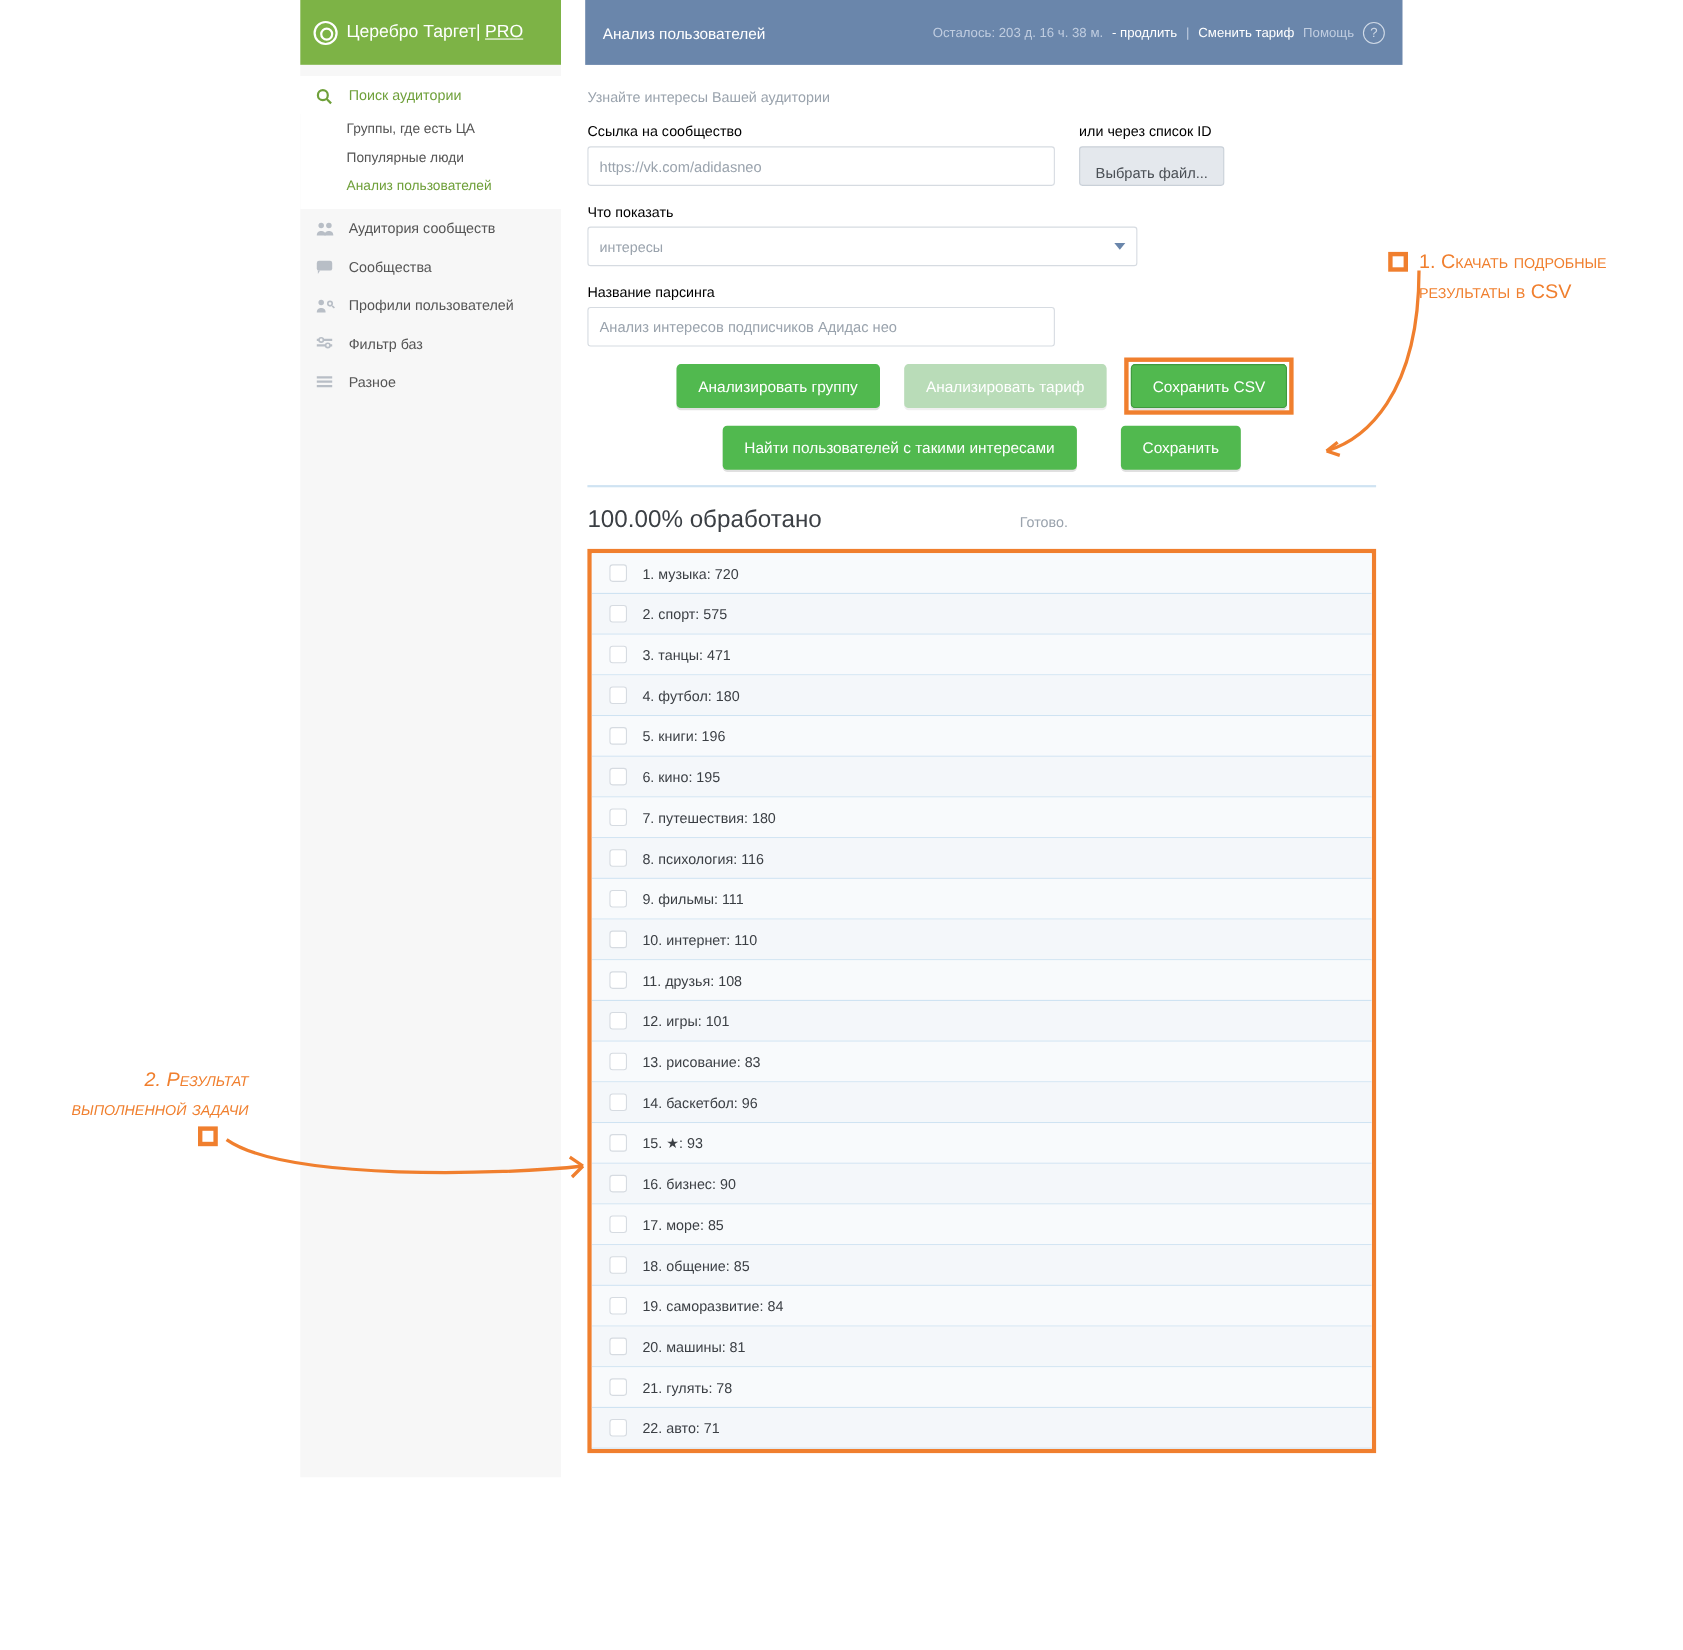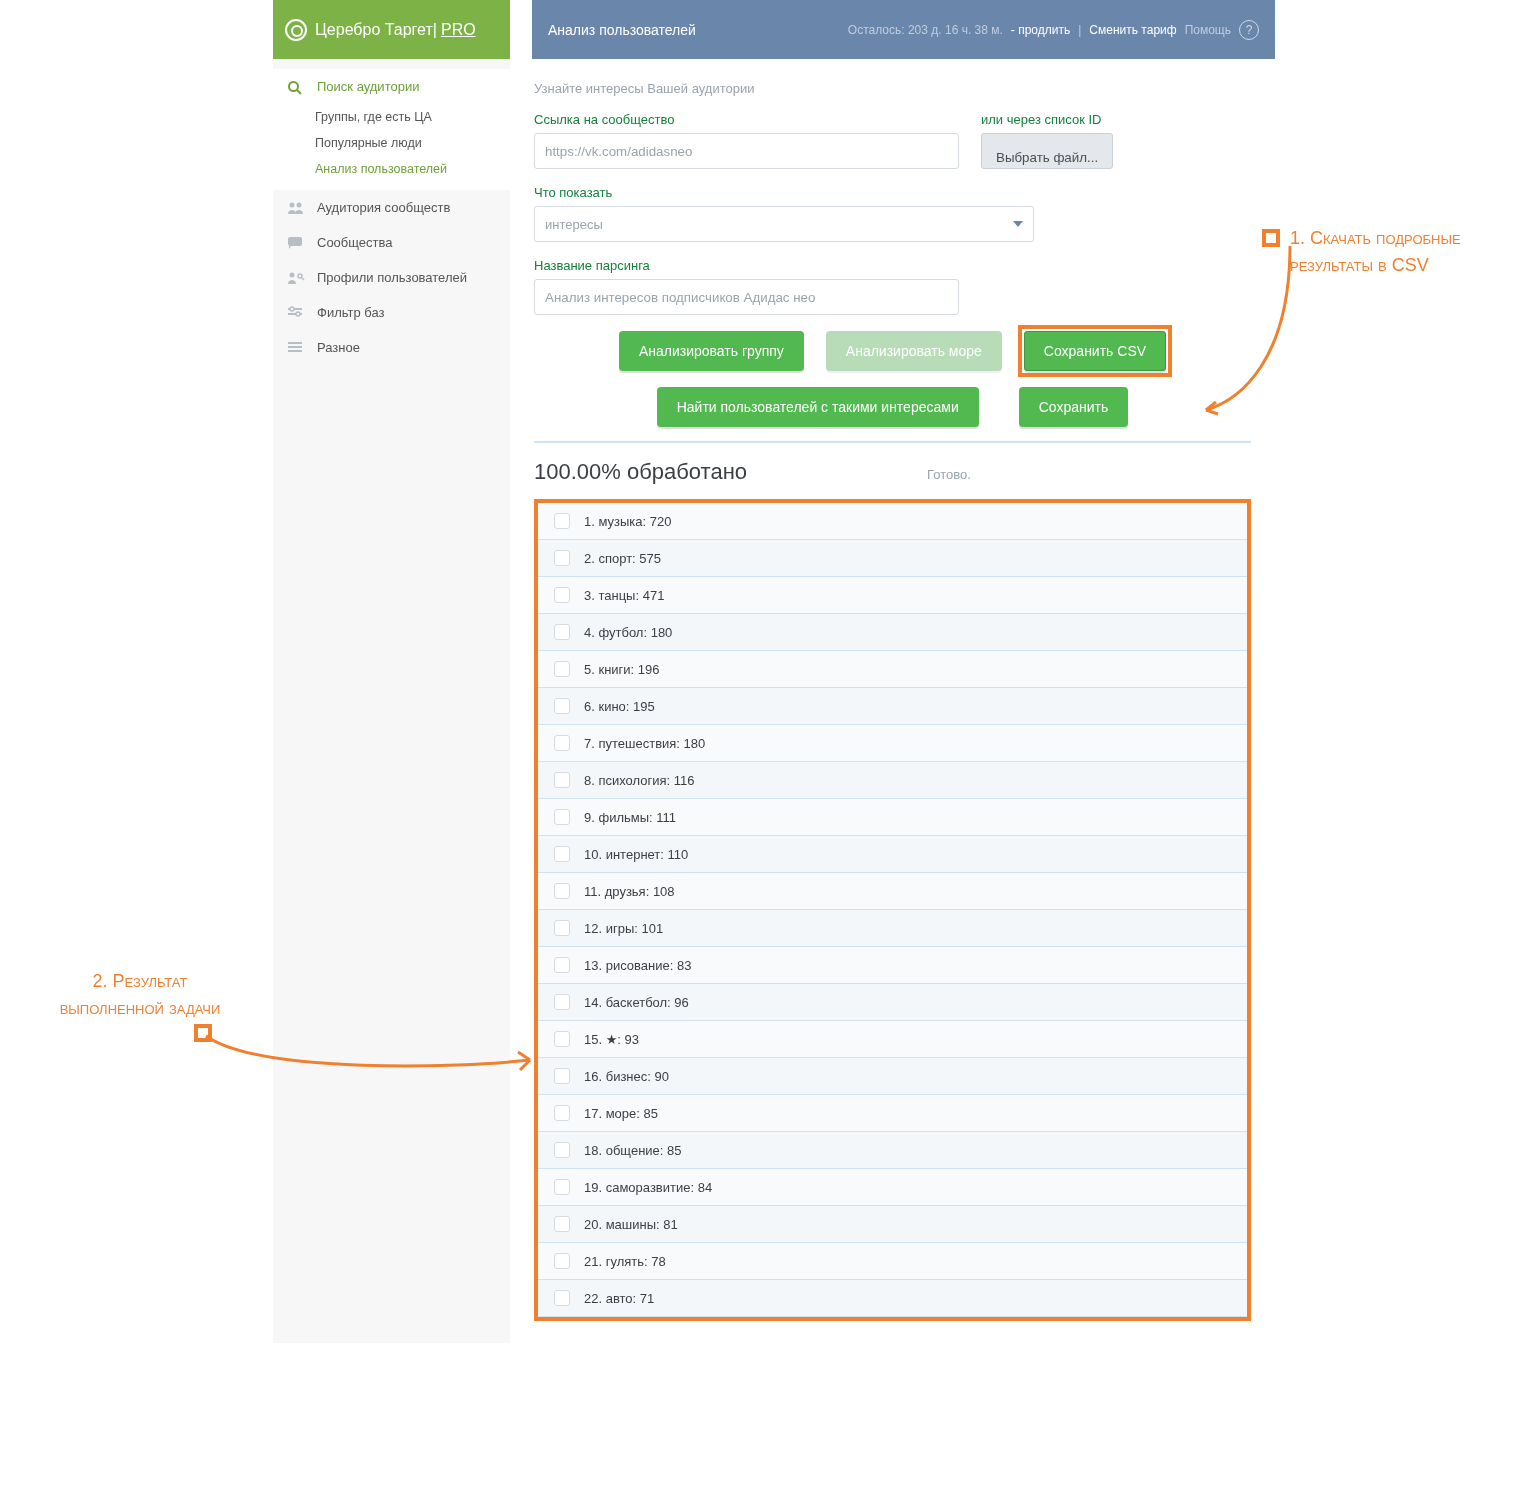--- a/index.html
+++ b/index.html
@@ -18,21 +18,21 @@
   .mainrow { display: flex; }
   .sidebar { width: 237px; background: #f7f7f7; padding-top: 10px; font-size: 13px; color: #555; }
   .side-item { display: flex; align-items: center; padding: 10px 14px; gap: 12px; cursor: pointer; }
   .side-item .sicon { width: 18px; height: 14px; display: inline-block; }
   .side-item.active { background: #fff; color: #6fa03a; }
   .side-sub { padding: 6px 14px 6px 42px; color: #555; cursor: pointer; font-size: 12.5px; }
   .side-sub.sel { color: #6fa03a; }
   .side-group-active { background: #fff; padding-bottom: 8px; }
   .content { flex: 1; padding: 22px 24px; }
   .hint { color: #9aa3ad; margin-bottom: 16px; }
-  .label { color: #15803d; margin-bottom: 6px; }
+  .label { color: #000000; margin-bottom: 6px; }
   .row { display: flex; gap: 22px; margin-bottom: 16px; align-items: flex-end; }
   .col { display: flex; flex-direction: column; }
   .input { width: 425px; height: 36px; border: 1px solid #d6dbe1; border-radius: 3px; padding: 0 10px; color: #9aa3ad; background: #fff; }
   .select { width: 500px; height: 36px; border: 1px solid #d6dbe1; border-radius: 3px; padding: 0 10px; color: #9aa3ad; background: #fff; display: flex; align-items: center; justify-content: space-between; }
   .select .caret { width: 0; height: 0; border-left: 5px solid transparent; border-right: 5px solid transparent; border-top: 6px solid #6a86ab; }
   .filebtn { height: 36px; padding: 16px 14px; background: #e4e8ed; border: 1px solid #c9d0d8; border-radius: 3px; color: #4a4f55; cursor: pointer; }
   .btn { height: 40px; padding: 0 20px; border: none; border-radius: 4px; color: #fff; cursor: pointer; font-size: 14px; box-shadow: 0 2px 0 rgba(0,0,0,.12); }
   .btn.green { background: #51b94f; }
   .btn.green.outline { background: #51b94f; box-shadow: inset 0 0 0 1px #3f9a3e, 0 2px 0 rgba(0,0,0,.12); }
   .btn.disabled { background: #b9dcb8; color: #fff; cursor: default; box-shadow: 0 2px 0 rgba(0,0,0,.06); }
@@ -45,21 +45,21 @@
   .results-box { border: 4px solid #f07f2e; padding: 0; position: relative; }
   .results-inner { max-height: 890px; overflow-y: scroll; background: #f7f9fb; }
   .res-item { display: flex; align-items: center; gap: 14px; padding: 10px 16px; border-bottom: 1px solid #cfe3f2; background: #f4f7fa; }
   .res-item:nth-child(odd){ background:#f8fafc; }
   .chk { width: 16px; height: 16px; border: 1px solid #d6dbe1; border-radius: 3px; background: #fff; display: inline-block; }
   .res-text { color: #3b3f44; }
   .annot { position: absolute; color: #f07f2e; font-variant: small-caps; font-size: 18px; line-height: 1.5; }
   .annot .sq { width: 18px; height: 18px; border: 4px solid #f07f2e; display: inline-block; vertical-align: middle; margin-right: 8px; }
   .annot1 { left: 1290px; top: 225px; width: 210px; }
   .annot1 .sq { position: absolute; left: -28px; top: 4px; }
-  .annot2 { left: 40px; top: 968px; width: 200px; text-align: center; }
+  .annot2 { left: 26px; top: 968px; width: 200px; text-align: right; font-style: italic; }
   .annot2 .sq { position: absolute; left: 154px; top: 56px; }
   .csv-wrap { position: relative; display: inline-block; }
   .csv-outline { position: absolute; inset: -6px; border: 4px solid #f07f2e; pointer-events: none; }
   svg.connector { position: absolute; pointer-events: none; }
   ::-webkit-scrollbar { width: 16px; }
   ::-webkit-scrollbar-track { background: #e9edf2; }
   ::-webkit-scrollbar-thumb { background: #c4ccd6; }
   ::-webkit-scrollbar-button { background: #e9edf2; height: 16px; }
 </style>
 </head>
@@ -182,21 +182,21 @@
 
       <div class="row">
         <div class="col">
           <div class="label">Название парсинга</div>
           <input class="input" value="Анализ интересов подписчиков Адидас нео" style="">
         </div>
       </div>
 
       <div class="btnrow">
         <button class="btn green">Анализировать группу</button>
-        <button class="btn disabled">Анализировать море</button>
+        <button class="btn disabled">Анализировать тариф</button>
         <span class="csv-wrap">
           <button class="btn green outline">Сохранить CSV</button>
           <span class="csv-outline"></span>
         </span>
       </div>
 
       <div class="btnrow2">
         <button class="btn green">Найти пользователей с такими интересами</button>
         <button class="btn green">Сохранить</button>
       </div>

